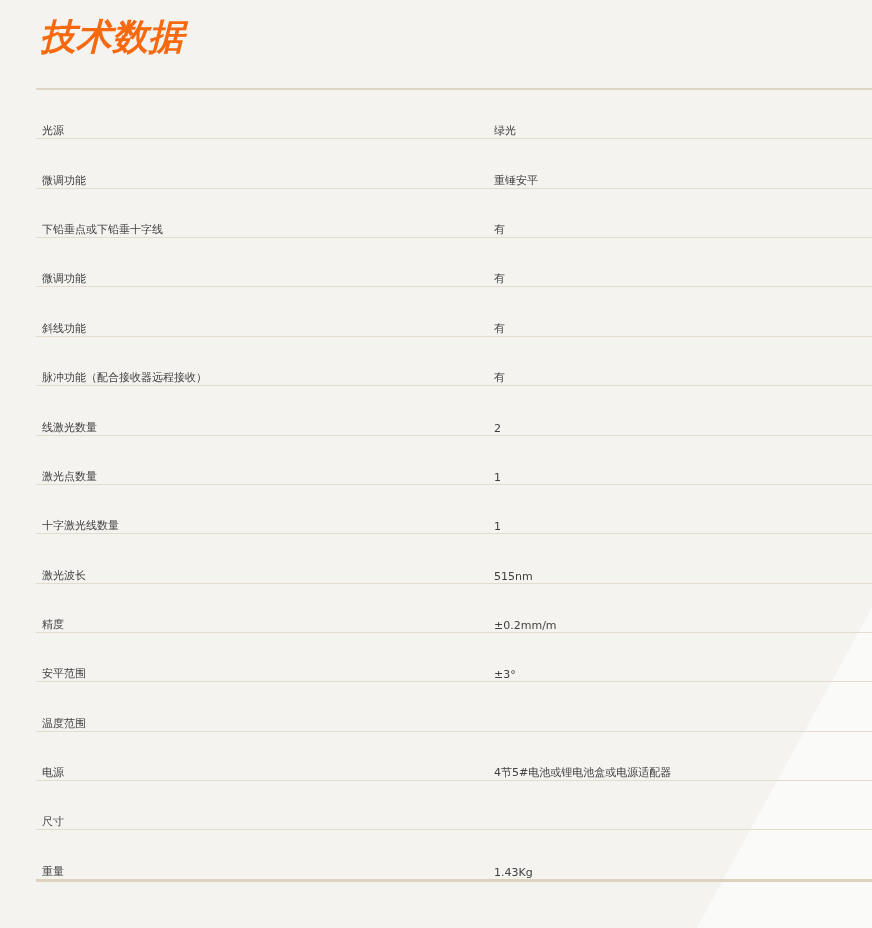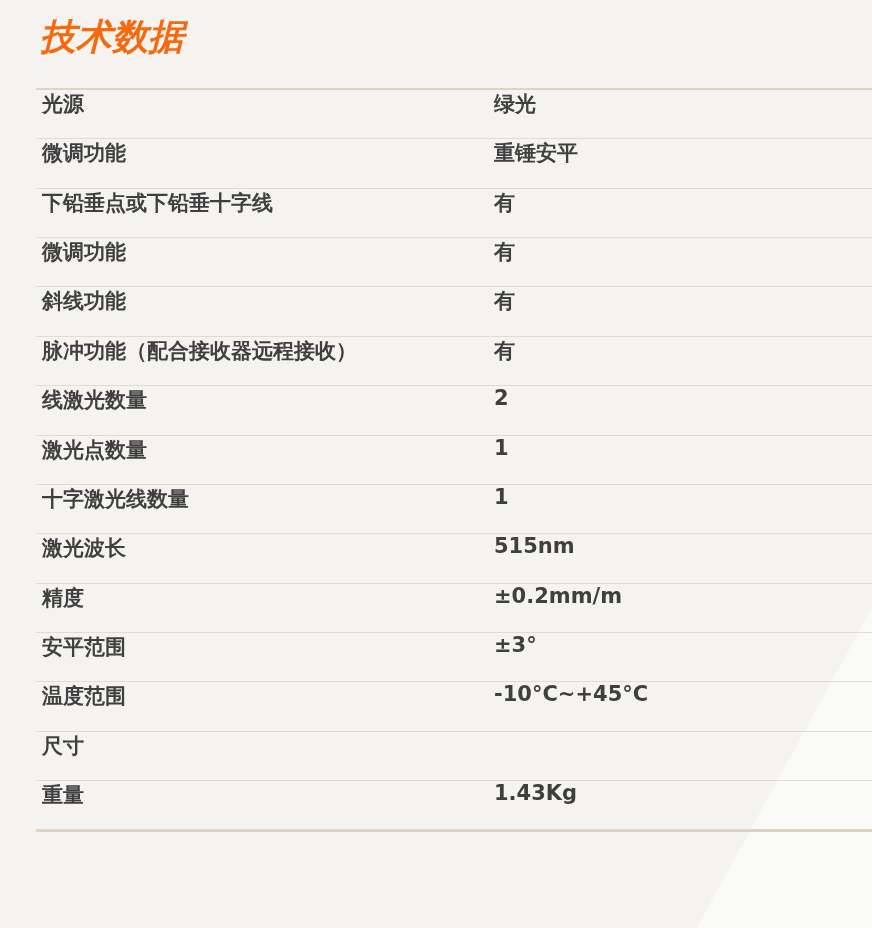--- a/index.html
+++ b/index.html
@@ -35,25 +35,24 @@
   }
   .spec-table{
     margin:30px 0 0 36px;
     width:836px;
     border-top:2px solid var(--line-strong);
     border-bottom:3px solid var(--line-bottom);
   }
   .spec-row{
     height:48.35px;
     display:flex;
-    align-items:flex-start;
+    align-items:flex-end;
     border-bottom:1px solid var(--line);
-    font-size:21px;
+    font-size:11px;
     color:var(--text);
-    font-weight:bold;
   }
   .spec-row:last-child{border-bottom:none;}
   .spec-label{
     width:458px;
     padding-left:6px;
     box-sizing:border-box;
     flex-shrink:0;
   }
   .spec-value{flex:1;}
 </style>
@@ -109,21 +108,24 @@
     <div class="spec-row">
       <div class="spec-label">精度</div>
       <div class="spec-value">±0.2mm/m</div>
     </div>
     <div class="spec-row">
       <div class="spec-label">安平范围</div>
       <div class="spec-value">±3°</div>
     </div>
     <div class="spec-row">
       <div class="spec-label">温度范围</div>
-      <div class="spec-value">-10°C~+45°C</div>
+    </div>
+    <div class="spec-row">
+      <div class="spec-label">电源</div>
+      <div class="spec-value">4节5#电池或锂电池盒或电源适配器</div>
     </div>
     <div class="spec-row">
       <div class="spec-label">尺寸</div>
     </div>
     <div class="spec-row">
       <div class="spec-label">重量</div>
       <div class="spec-value">1.43Kg</div>
     </div>
   </div>
 </div>

